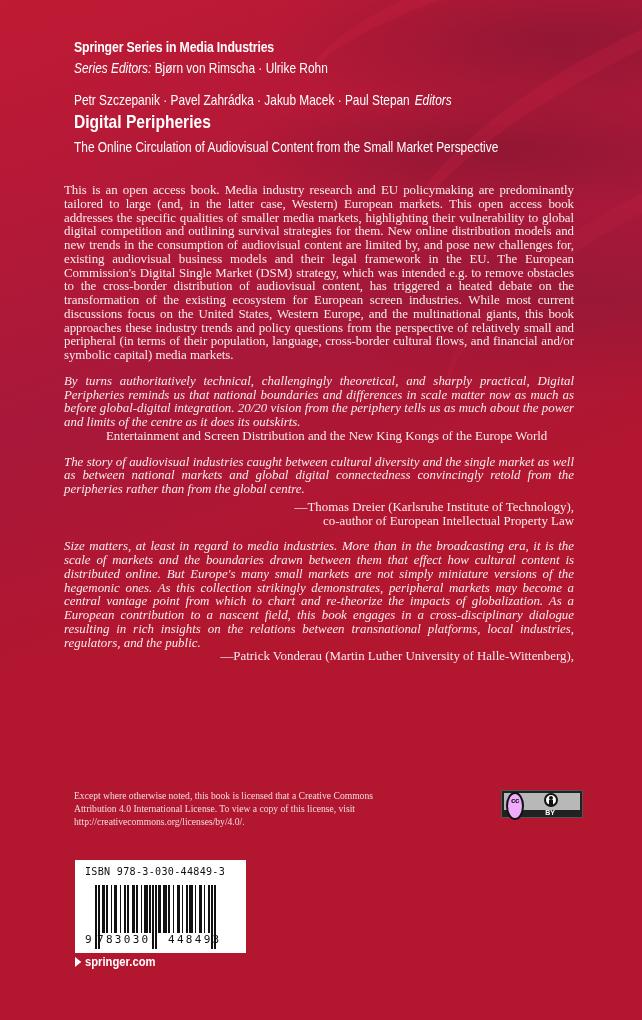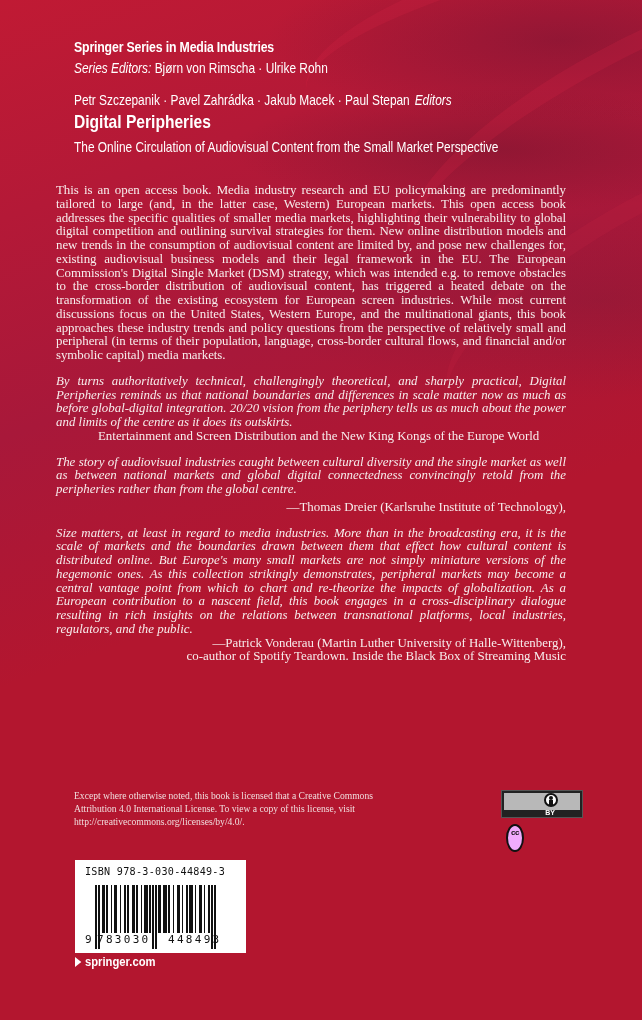--- a/index.html
+++ b/index.html
@@ -75,21 +75,21 @@
       line-height: 22px;
       margin-top: 2px;
     }
     .book-subtitle {
       font-size: 14.5px;
       line-height: 18px;
       margin-top: 5px;
     }
     .blurb {
       position: absolute;
-      left: 56px;
+      left: 64px;
       top: 184px;
       width: 510px;
       font-size: 12.9px;
       line-height: 13.75px;
       text-align: justify;
       color: #f7ecec;
     }
     .blurb p {
       margin: 0;
     }
@@ -147,21 +147,20 @@
       background: #f0abfc;
       border: 2px solid #111;
       box-sizing: border-box;
       font-family: "Liberation Sans", sans-serif;
       font-size: 8px;
       font-weight: bold;
       color: #111;
       text-align: center;
       line-height: 14px;
       letter-spacing: -0.5px;
-      margin-top: 32px;
     }
     .cc-badge .by-icon {
       position: absolute;
       left: 42px;
       top: 2px;
       width: 14px;
       height: 14px;
       border-radius: 50%;
       background: #fff;
       border: 2px solid #111;
@@ -294,24 +293,24 @@
   </div>
 
   <div class="blurb">
     <p class="abstract">This is an open access book. Media industry research and EU policymaking are predominantly tailored to large (and, in the latter case, Western) European markets. This open access book addresses the specific qualities of smaller media markets, highlighting their vulnerability to global digital competition and outlining survival strategies for them. New online distribution models and new trends in the consumption of audiovisual content are limited by, and pose new challenges for, existing audiovisual business models and their legal framework in the EU. The European Commission's Digital Single Market (DSM) strategy, which was intended e.g. to remove obstacles to the cross-border distribution of audiovisual content, has triggered a heated debate on the transformation of the existing ecosystem for European screen industries. While most current discussions focus on the United States, Western Europe, and the multinational giants, this book approaches these industry trends and policy questions from the perspective of relatively small and peripheral (in terms of their population, language, cross-border cultural flows, and financial and/or symbolic capital) media markets.</p>
 
     <p class="quote">By turns authoritatively technical, challengingly theoretical, and sharply practical, Digital Peripheries reminds us that national boundaries and differences in scale matter now as much as before global-digital integration. 20/20 vision from the periphery tells us as much about the power and limits of the centre as it does its outskirts.</p>
     <p class="attribution indent2">Entertainment and Screen Distribution and the New King Kongs of the Europe World</p>
 
     <p class="quote">The story of audiovisual industries caught between cultural diversity and the single market as well as between national markets and global digital connectedness convincingly retold from the peripheries rather than from the global centre.</p>
     <p class="attribution" style="margin-top:4px;">—Thomas Dreier (Karlsruhe Institute of Technology),</p>
+    <p class="attribution">co-author of European Intellectual Property Law</p>
 
     <p class="quote">Size matters, at least in regard to media industries. More than in the broadcasting era, it is the scale of markets and the boundaries drawn between them that effect how cultural content is distributed online. But Europe's many small markets are not simply miniature versions of the hegemonic ones. As this collection strikingly demonstrates, peripheral markets may become a central vantage point from which to chart and re-theorize the impacts of globalization. As a European contribution to a nascent field, this book engages in a cross-disciplinary dialogue resulting in rich insights on the relations between transnational platforms, local industries, regulators, and the public.</p>
     <p class="attribution">—Patrick Vonderau (Martin Luther University of Halle-Wittenberg),</p>
-    <p class="attribution">co-author of Spotify Teardown. Inside the Black Box of Streaming Music</p>
   </div>
 
   <div class="license">
     <div>Except where otherwise noted, this book is licensed that a Creative Commons</div>
     <div>Attribution 4.0 International License. To view a copy of this license, visit</div>
     <div>http://creativecommons.org/licenses/by/4.0/.</div>
   </div>
 
   <div class="cc-badge">
     <div class="top"></div>

